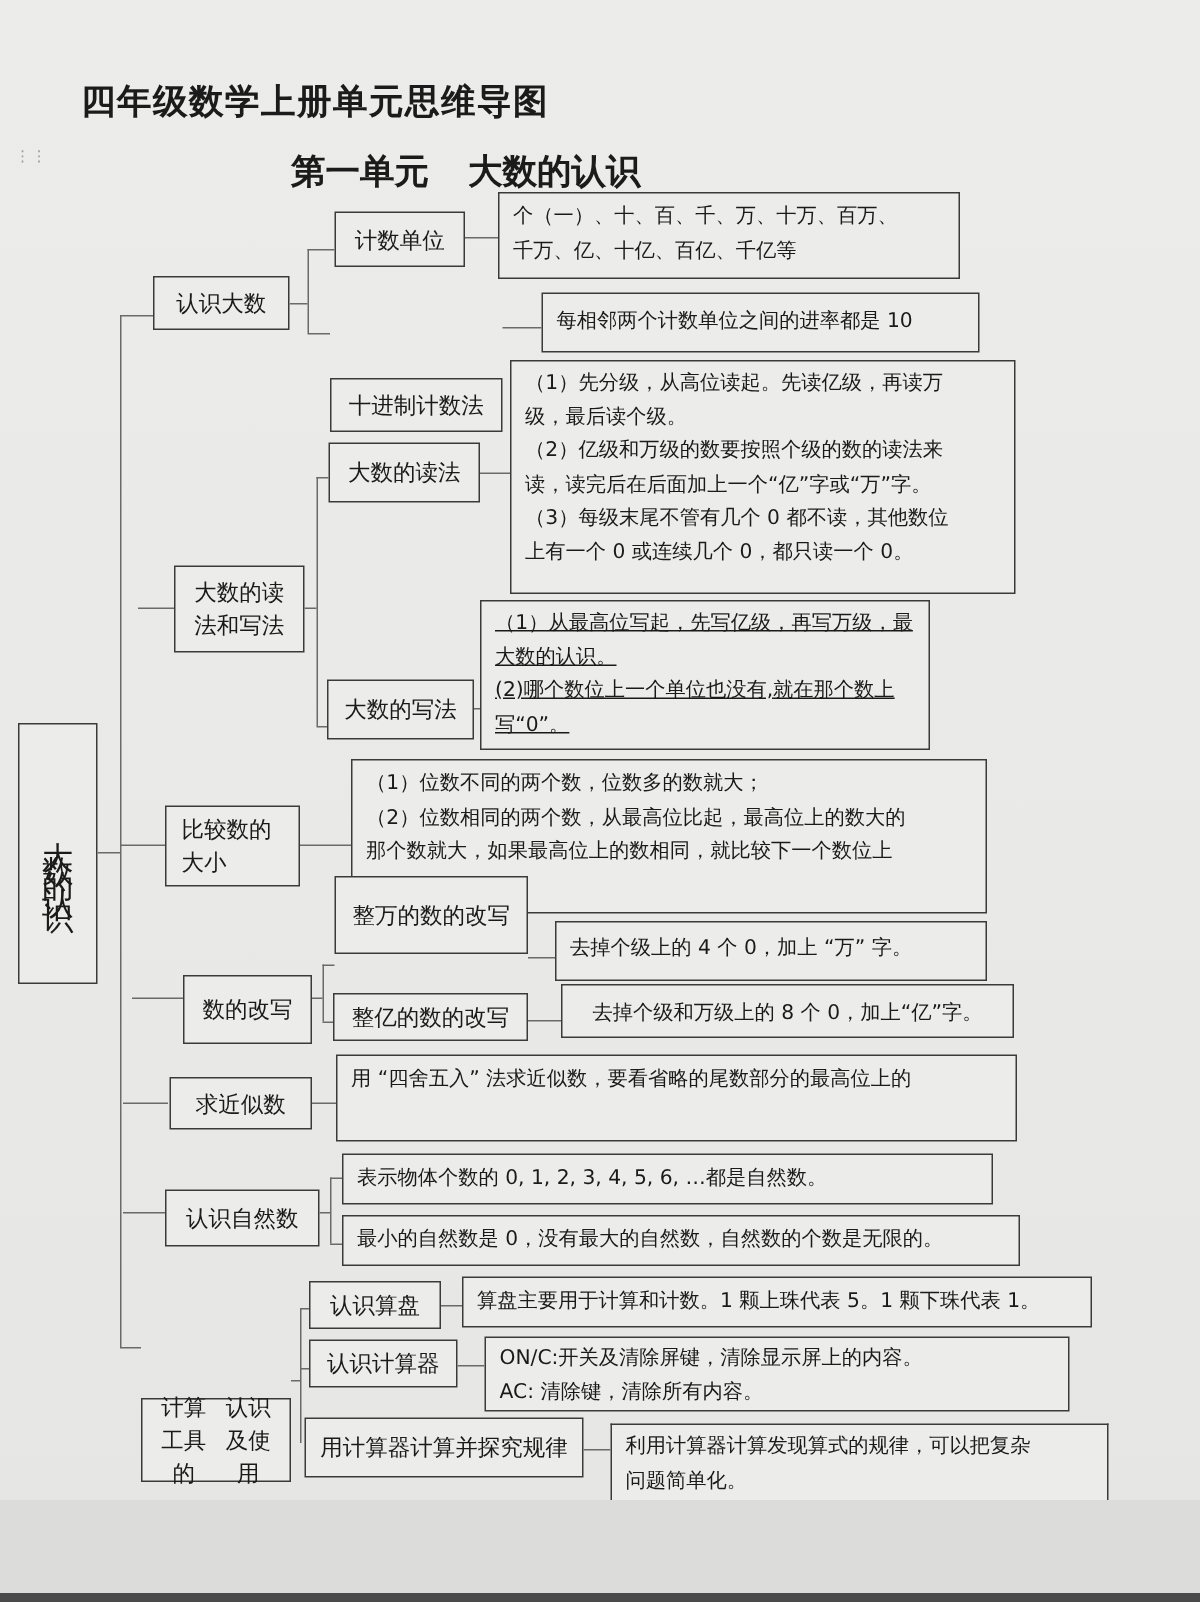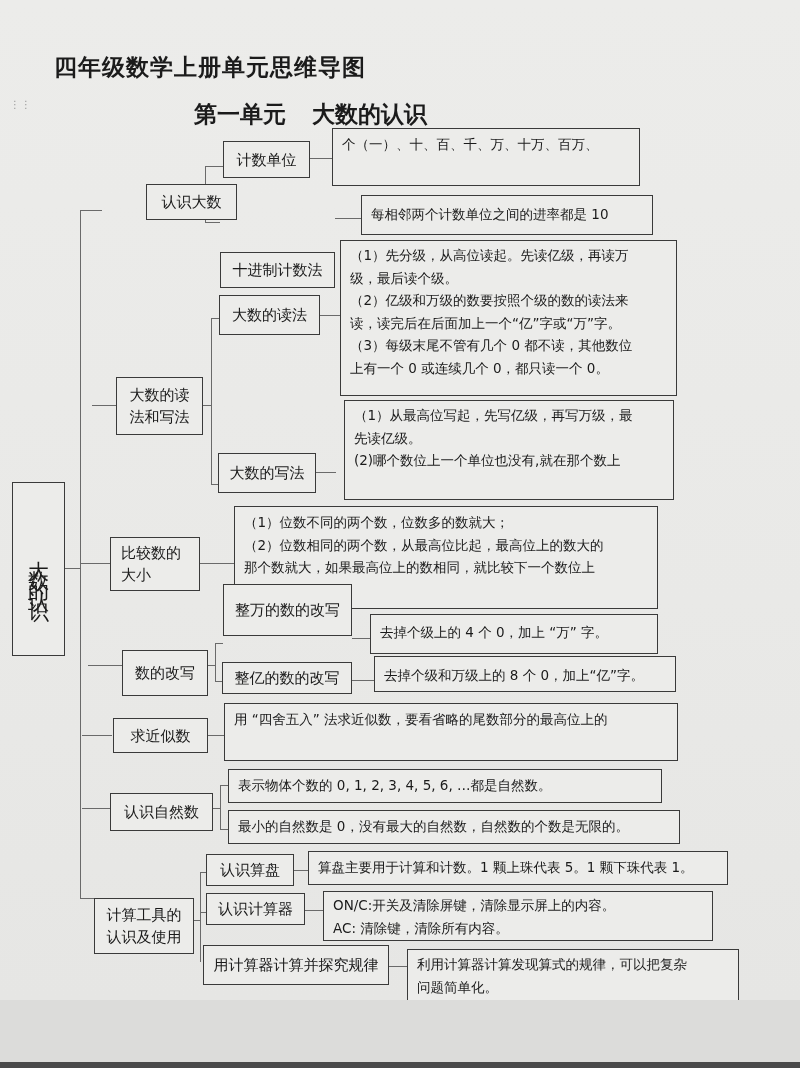--- a/index.html
+++ b/index.html
@@ -76,28 +76,29 @@
 <div class="ln h" style="left:200px;top:872px;width:6px;"></div>
 <div class="ln h" style="left:200px;top:912px;width:6px;"></div>
 <div class="ln h" style="left:294px;top:870px;width:14px;"></div>
 <div class="ln h" style="left:305px;top:910px;width:18px;"></div>
 <div class="ln h" style="left:389px;top:966px;width:18px;"></div>
 
 <div class="root">
     <span>大数的认识</span>
   </div>
 
-<div class="box lbl" style="left:102px;top:184px;width:91px;height:36px;margin-left:44px;">
+<div class="box lbl" style="left:102px;top:184px;width:91px;height:36px;">
     <span>认识大数</span>
   </div>
 <div class="box lbl" style="left:223px;top:141px;width:87px;height:37px;">
     <span>计数单位</span>
   </div>
 <div class="box desc" style="left:332px;top:128px;width:308px;height:58px;padding-top:4px;">
   <div>个（一）、十、百、千、万、十万、百万、</div>
+  <div>千万、亿、十亿、百亿、千亿等</div>
 </div>
 <div class="box lbl" style="left:220px;top:204px;width:115px;height:36px;margin-top:48px;">
     <span>十进制计数法</span>
   </div>
 <div class="box desc" style="left:361px;top:195px;width:292px;height:40px;padding-top:7px;">
   <div>每相邻两个计数单位之间的进率都是 10</div>
 </div>
 
 <div class="box lbl" style="left:116px;top:377px;width:87px;height:58px;flex-direction:column;line-height:22px;">
   <span>大数的读</span>
@@ -110,24 +111,25 @@
   <div>（1）先分级，从高位读起。先读亿级，再读万</div>
   <div>级，最后读个级。</div>
   <div>（2）亿级和万级的数要按照个级的数的读法来</div>
   <div>读，读完后在后面加上一个“亿”字或“万”字。</div>
   <div>（3）每级末尾不管有几个 0 都不读，其他数位</div>
   <div>上有一个 0 或连续几个 0，都只读一个 0。</div>
 </div>
 <div class="box lbl" style="left:218px;top:453px;width:98px;height:40px;">
     <span>大数的写法</span>
   </div>
-<div class="box desc" style="left:344px;top:400px;width:330px;height:100px;">
+<div class="box desc" style="left:320px;top:400px;width:300px;height:100px;text-decoration:underline;">
   <div>（1）从最高位写起，先写亿级，再写万级，最</div>
-  <div>先读亿级。</div>
+  <div>大数的认识。</div>
   <div>(2)哪个数位上一个单位也没有,就在那个数上</div>
+  <div>写“0”。</div>
 </div>
 
 <div class="box lbl" style="left:110px;top:537px;width:90px;height:54px;flex-direction:column;line-height:22px;align-items:flex-start;padding-left:10px;">
   <span>比较数的</span>
   <span>大小</span>
 </div>
 <div class="box desc" style="left:234px;top:506px;width:424px;height:103px;padding-top:4px;">
   <div>（1）位数不同的两个数，位数多的数就大；</div>
   <div>（2）位数相同的两个数，从最高位比起，最高位上的数大的</div>
   <div>那个数就大，如果最高位上的数相同，就比较下一个数位上</div>
@@ -138,42 +140,42 @@
   </div>
 <div class="box lbl" style="left:223px;top:584px;width:129px;height:52px;">
     <span>整万的数的改写</span>
   </div>
 <div class="box desc" style="left:370px;top:614px;width:288px;height:40px;padding-top:6px;">
   <div>去掉个级上的 4 个 0，加上 “万” 字。</div>
 </div>
 <div class="box lbl" style="left:222px;top:662px;width:130px;height:32px;">
     <span>整亿的数的改写</span>
   </div>
-<div class="box desc" style="left:374px;top:656px;width:302px;height:36px;padding-top:7px;">
+<div class="box desc" style="left:374px;top:656px;width:302px;height:36px;padding-top:7px;text-align:center;">
   <div>去掉个级和万级上的 8 个 0，加上“亿”字。</div>
 </div>
 
 <div class="box lbl" style="left:113px;top:718px;width:95px;height:35px;">
     <span>求近似数</span>
   </div>
 <div class="box desc" style="left:224px;top:703px;width:454px;height:58px;padding-top:4px;">
   <div> 用 “四舍五入” 法求近似数，要看省略的尾数部分的最高位上的</div>
 </div>
 
 <div class="box lbl" style="left:110px;top:793px;width:103px;height:38px;">
     <span>认识自然数</span>
   </div>
 <div class="box desc" style="left:228px;top:769px;width:434px;height:34px;padding-top:4px;">
   <div>表示物体个数的 0, 1, 2, 3, 4, 5, 6, …都是自然数。</div>
 </div>
 <div class="box desc" style="left:228px;top:810px;width:452px;height:34px;padding-top:4px;">
   <div>最小的自然数是 0，没有最大的自然数，自然数的个数是无限的。</div>
 </div>
 
-<div class="box lbl" style="left:94px;top:898px;width:100px;height:56px;flex-direction:column;line-height:22px;">
+<div class="box lbl" style="left:94px;top:932px;width:100px;height:56px;flex-direction:row;line-height:22px;">
   <span>计算工具的</span>
   <span>认识及使用</span>
 </div>
 <div class="box lbl" style="left:206px;top:854px;width:88px;height:32px;">
     <span>认识算盘</span>
   </div>
 <div class="box desc" style="left:308px;top:851px;width:420px;height:34px;padding-top:4px;">
   <div>算盘主要用于计算和计数。1 颗上珠代表 5。1 颗下珠代表 1。</div>
 </div>
 <div class="box lbl" style="left:206px;top:893px;width:99px;height:32px;">

